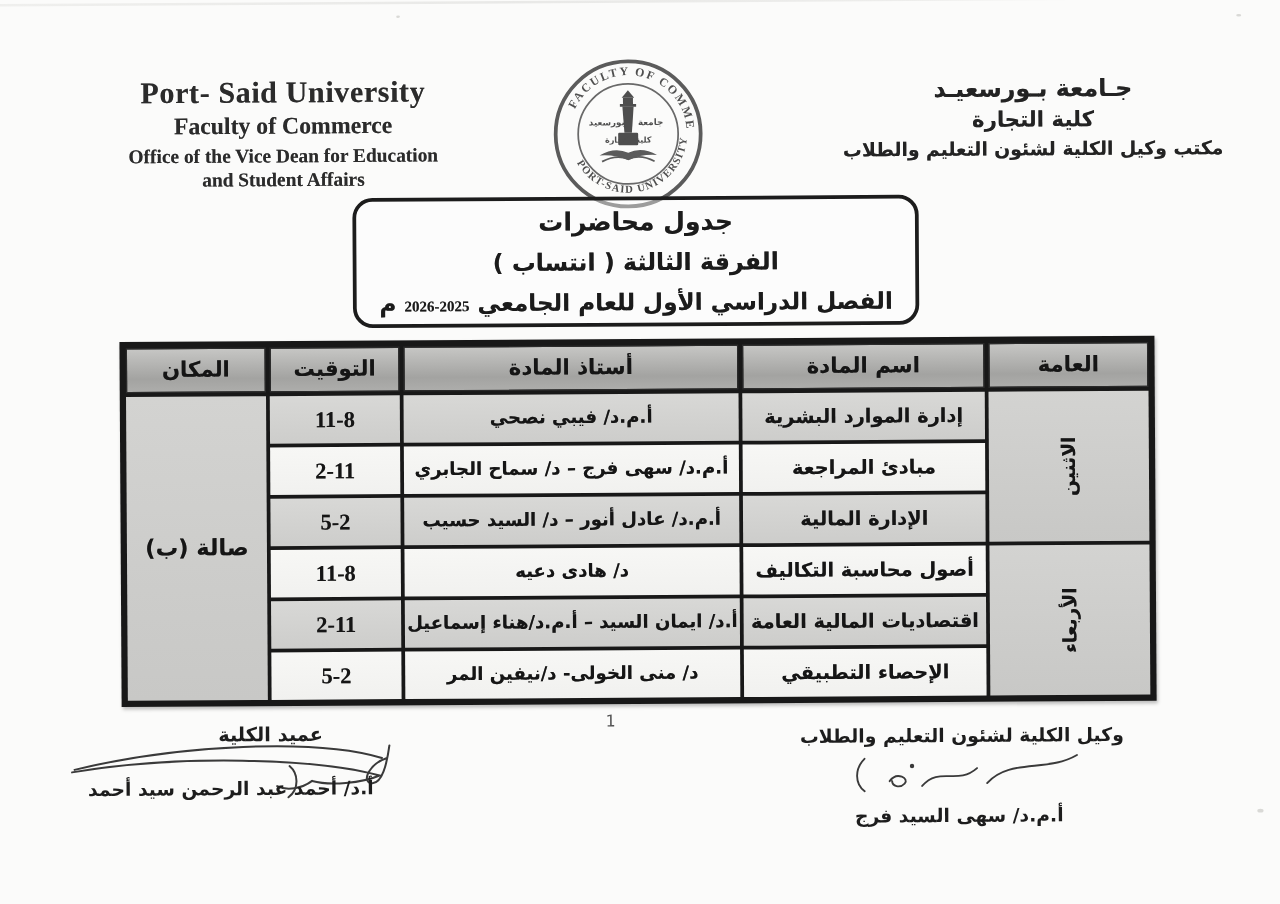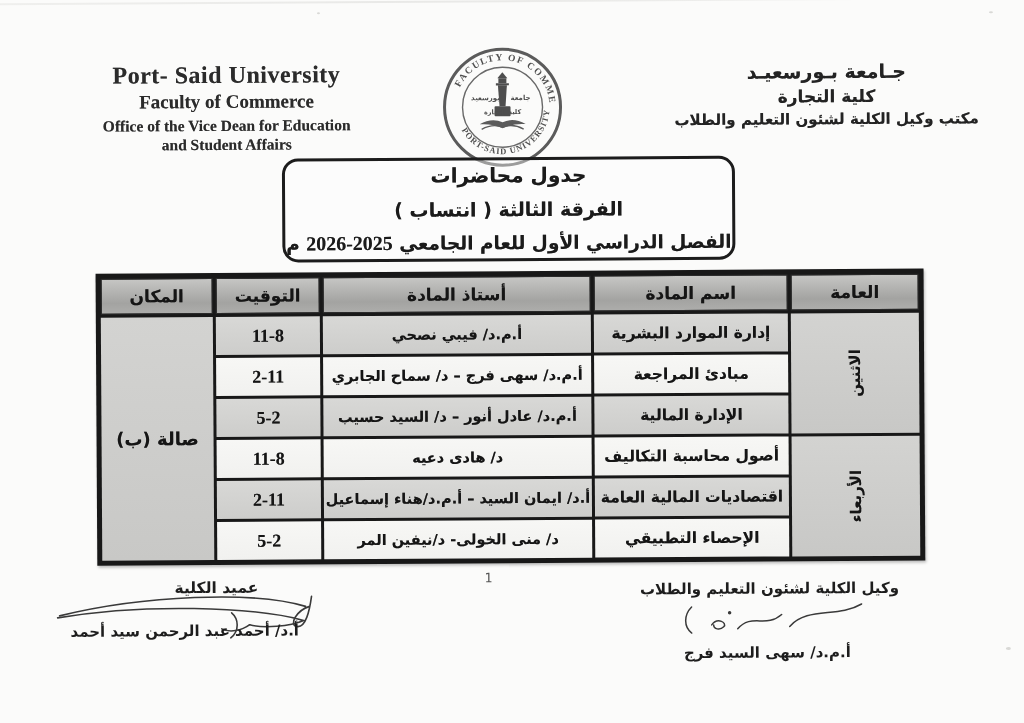--- a/index.html
+++ b/index.html
@@ -51,21 +51,21 @@
     position:absolute; left:283px; top:157px; width:453px; height:104px;
     border:3px solid #1c1c1c; border-radius:16px;
     display:flex; flex-direction:column; justify-content:center;
     text-align:center; font-weight:bold; color:#1b1b1b;
     line-height:1.72; background:rgba(255,255,255,.4);
     text-shadow:0 0 .5px rgba(30,30,30,.55);
   }
   .title-box .t1 { font-size:20px; }
   .title-box .t2 { font-size:19px; }
   .title-box .t3 { font-size:18.5px; }
-  .yr { direction:ltr; unicode-bidi:embed; font-family:"Liberation Serif", serif; font-size:20px; }
+  .yr { direction:ltr; unicode-bidi:embed; font-family:"Liberation Serif", serif; font-size:12px; }
 
   
   .tbl {
     position:absolute; left:96px; top:271px;
     display:grid; direction:rtl;
     grid-template-columns:128px 194px 268px 104px 112px;
     grid-template-rows:36px repeat(6, 38px);
     gap:3px; padding:5px; background:#181818;
     box-shadow:1px 2px 3px rgba(0,0,0,.25);
   }

